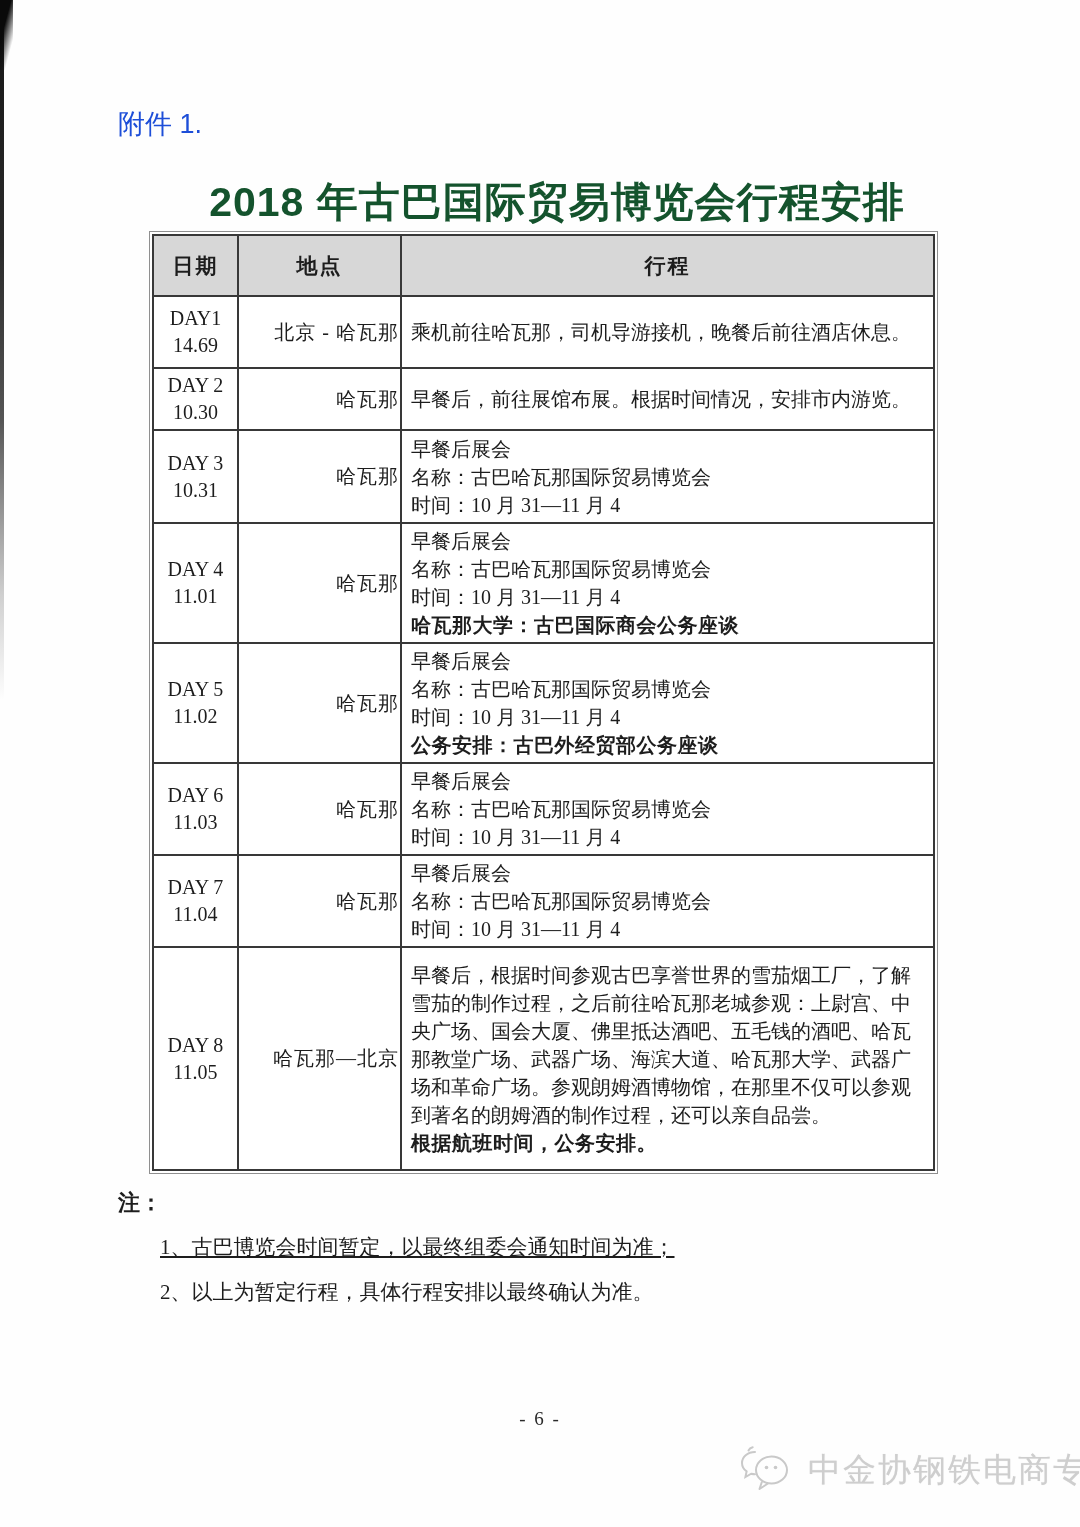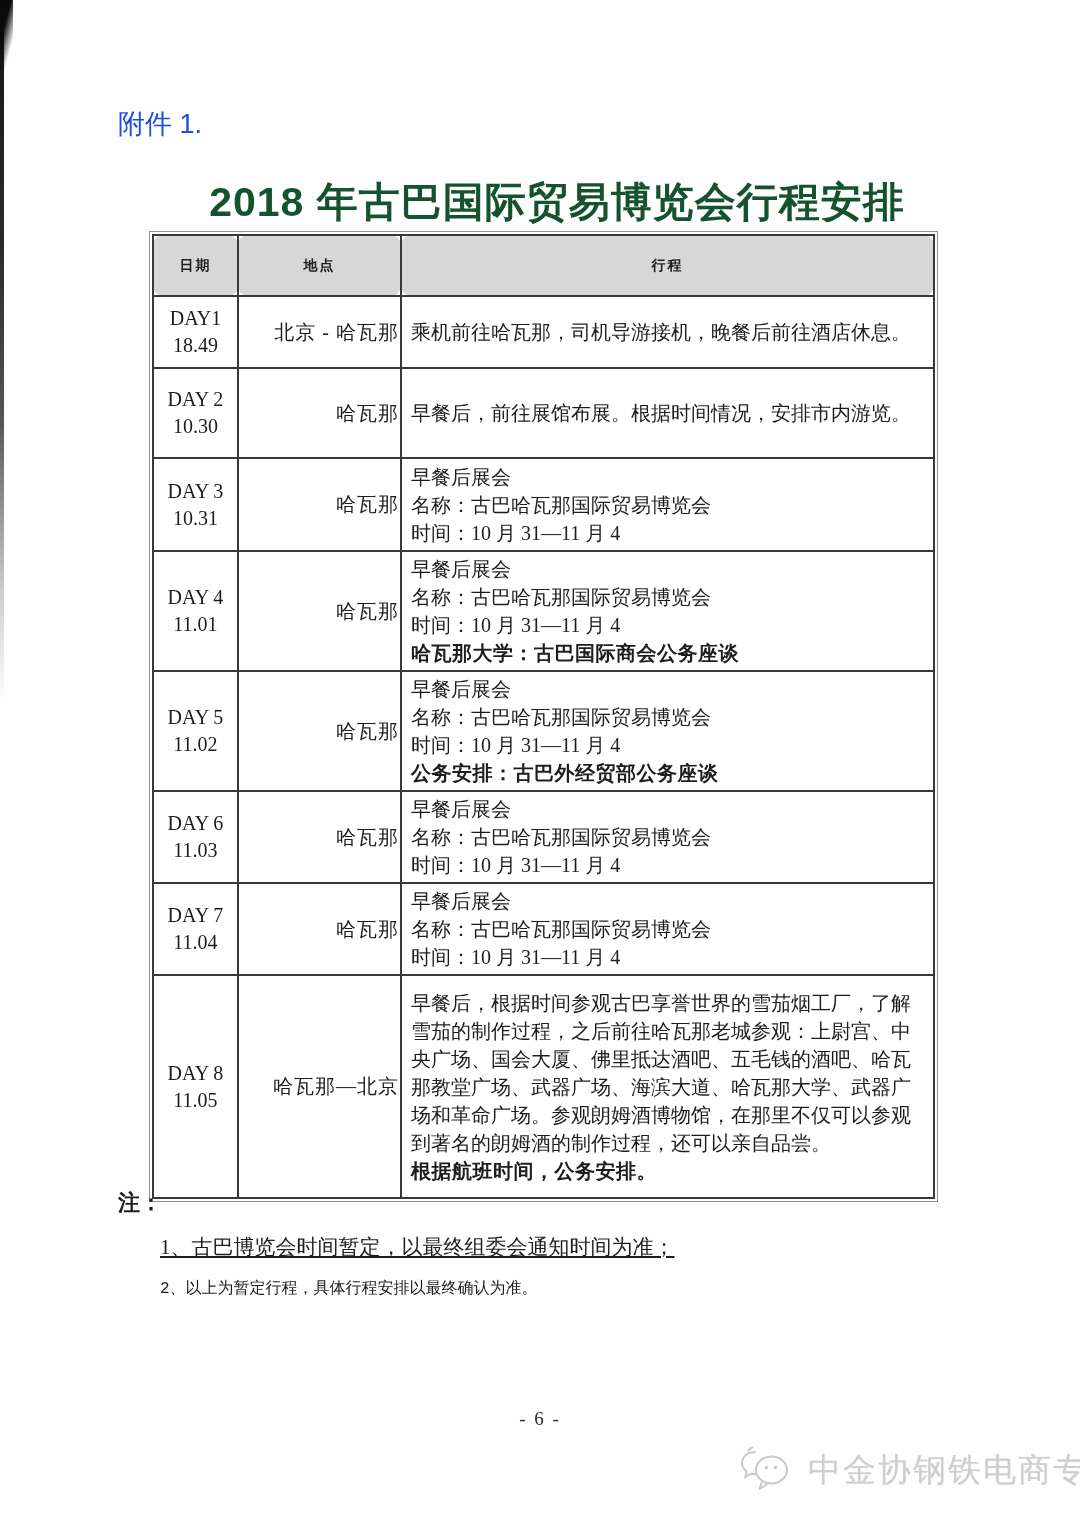--- a/index.html
+++ b/index.html
@@ -64,24 +64,23 @@
   table.itinerary th, table.itinerary td {
     border: 2px solid #383838;
     box-sizing: border-box;
     font-size: 20px;
     color: #1d1d1d;
   }
   tr.header-row { height: 61px; }
   tr.header-row th {
     background: #d7d7d7;
     font-weight: 700;
-    font-size: 14px;
+    font-size: 21px;
     text-align: center;
     letter-spacing: 2px;
-    border-radius: 10px;
   }
   td.c-date {
     text-align: center;
     line-height: 27px;
     font-size: 20px;
     white-space: pre;
   }
   td.c-loc {
     text-align: right;
     font-size: 20px;
@@ -106,22 +105,21 @@
   }
   .note-item-1 {
     position: absolute;
     left: 160px; top: 1233px;
     font-size: 21px;
     text-decoration: underline;
   }
   .note-item-2 {
     position: absolute;
     left: 160px; top: 1278px;
-    font-size: 16px;
-    font-family: Liberation Mono, monospace;
+    font-size: 21px;
   }
   .pageno {
     position: absolute;
     left: 0; top: 1408px;
     width: 1080px;
     text-align: center;
     font-size: 19px;
     letter-spacing: 2px;
     color: #2a2a2a;
   }
@@ -163,27 +161,27 @@
       </colgroup>
       <thead>
         <tr class="header-row">
           <th>日期</th>
           <th>地点</th>
           <th>行程</th>
         </tr>
       </thead>
       <tbody id="itinerary-body">
           <tr style="height: 72px; padding-left: 8px;">
-            <td class="c-date"><div>DAY1</div><div>18.49</div></td>
+            <td class="c-date"><div>DAY1</div><div>14.69</div></td>
             <td class="c-loc">北京 - 哈瓦那</td>
             <td class="c-trip">
               <div class="line">乘机前往哈瓦那，司机导游接机，晚餐后前往酒店休息。</div>
             </td>
           </tr>
-          <tr style="height: 90px;">
+          <tr style="height: 62px;">
             <td class="c-date"><div>DAY 2</div><div>10.30</div></td>
             <td class="c-loc">哈瓦那</td>
             <td class="c-trip">
               <div class="line">早餐后，前往展馆布展。根据时间情况，安排市内游览。</div>
             </td>
           </tr>
           <tr style="height: 93px;">
             <td class="c-date"><div>DAY 3</div><div>10.31</div></td>
             <td class="c-loc">哈瓦那</td>
             <td class="c-trip">

